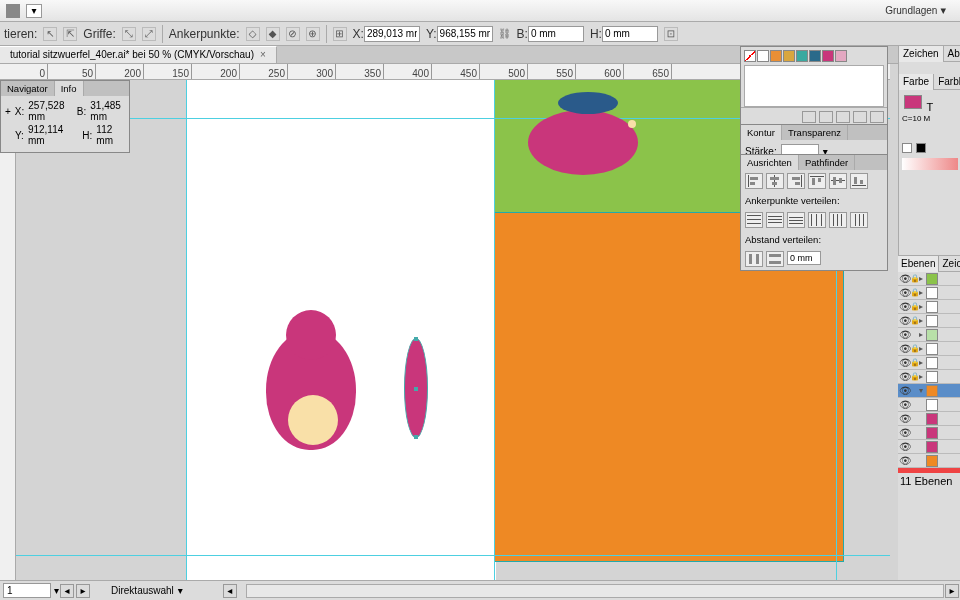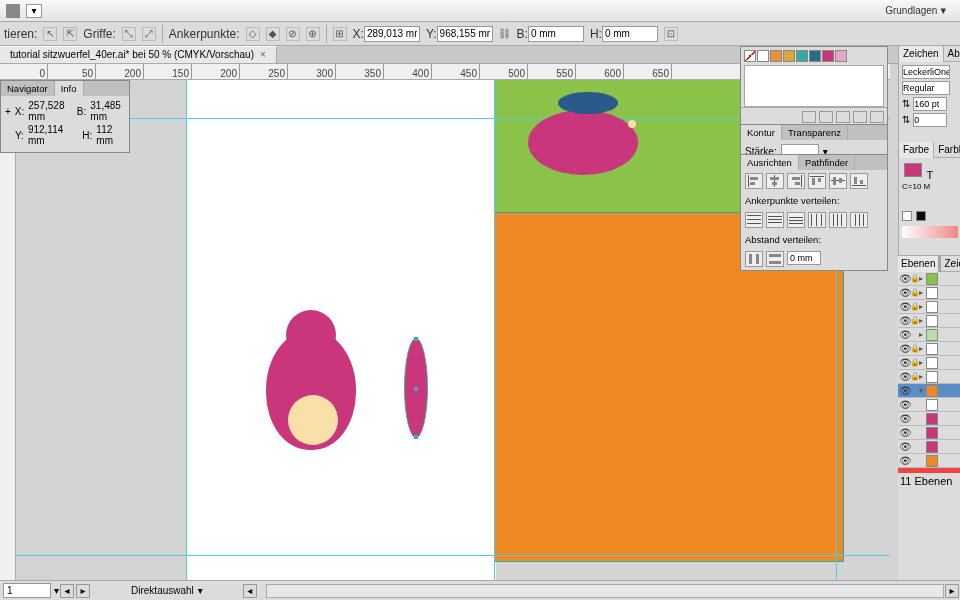--- a/index.html
+++ b/index.html
@@ -81,35 +81,35 @@
 .right-dock .rd-tab { padding: 2px 4px; border-right: 1px solid #aaa; border-bottom: 1px solid #aaa; flex: 1; text-align: center; }
 .right-dock .rd-tab.active { background: #e8e8e8; border-bottom: none; }
 .right-dock .rd-body { padding: 3px; font-size: 9px; }
 .right-dock input { width: 48px; height: 14px; border: 1px solid #999; font-size: 9px; }
 .right-dock .grad { width: 56px; height: 12px; background: linear-gradient(to right,#fff,#e88); margin: 3px 0; }
 .right-dock .chip { width: 10px; height: 10px; display: inline-block; border: 1px solid #888; margin-right: 1px; }
 .right-dock .colorchip { width: 18px; height: 14px; background: #c9367b; border: 1px solid #888; display: inline-block; margin: 2px; }
 
 .layers { position: absolute; right: 0; top: 255px; width: 62px; bottom: 20px; background: #dcdcdc; border-top: 1px solid #aaa; }
 .layers .l-tabs { display: flex; font-size: 9px; }
-.layers .l-tab { padding: 2px 3px; border-right: 3px solid #a3a3a3; border-bottom: 1px solid #aaa; }
+.layers .l-tab { padding: 2px 3px; border-right: 1px solid #a3a3a3; border-bottom: 1px solid #aaa; }
 .layers .l-tab.active { background: #e8e8e8; border-bottom: none; }
 .layers .l-list { overflow: hidden; }
 .layers .l-row { display: flex; align-items: center; height: 14px; border-bottom: 1px solid #bbb; padding: 0 1px; gap: 1px; }
 .layers .l-row.sel { background: #5a8dc8; }
 .layers .eye { width: 10px; height: 10px; font-size: 10px; line-height: 10px; text-align: center; color: #333; }
 .layers .lock { width: 8px; height: 10px; font-size: 8px; color: #555; }
 .layers .tri { width: 6px; font-size: 8px; color: #555; }
 .layers .thumb { width: 12px; height: 12px; border: 1px solid #888; background: #fff; flex: none; }
 .layers .l-status { padding: 2px; font-size: 11px; border-top: 5px solid #ef4444; }
 
 .statusbar { position: absolute; left: 0; right: 0; bottom: 0; height: 20px; background: #dcdcdc; border-top: 1px solid #aaa; display: flex; align-items: center; font-size: 10px; }
 .statusbar .zoom { width: 48px; border: 1px solid #999; padding: 1px 3px; margin: 0 3px; background: #fff; }
 .statusbar .arrow { width: 14px; height: 14px; border: 1px solid #999; display: flex; align-items: center; justify-content: center; margin: 0 1px; }
-.statusbar .tool-lbl { margin-left: 40px; }
+.statusbar .tool-lbl { margin-left: 20px; }
 .statusbar .scroll-h { flex: 1; height: 14px; background: #e8e8e8; border: 1px solid #aaa; margin-left: 8px; }
 </style>
 </head>
 <body>
 
 <div class="menubar">
   <div class="mb-left">
     <span class="mb-icon"></span>
     <span class="mb-dd">▾</span>
   </div>
@@ -369,26 +369,20 @@
       </div>
     </div>
   </div>
 </div>
 
 <div class="right-dock">
   <div class="rd-tabs">
     <div class="rd-tab active">Zeichen</div>
     <div class="rd-tab">Absatz</div>
   </div>
-  <div class="rd-body">
-    <input value="LeckerliOne" style=""><br>
-    <input style="margin-top: 2px;" value="Regular"><br>
-    <div style="margin-top:2px">⇅ <input style="width: 34px;" value="160 pt"></div>
-    <div style="margin-top:2px">⇅ <input style="width: 34px;" value="0"></div>
-  </div>
   <div class="rd-tabs" style="margin-top:12px">
     <div class="rd-tab active">Farbe</div>
     <div class="rd-tab">Farbhilfe</div>
   </div>
   <div class="rd-body">
     <span class="colorchip"></span>
     <span style="font-size:11px">T</span><br>
     <span style="font-size:8px">C=10 M</span>
     <div style="margin-top:20px">
       <span class="chip" style="background:#fff"></span>

